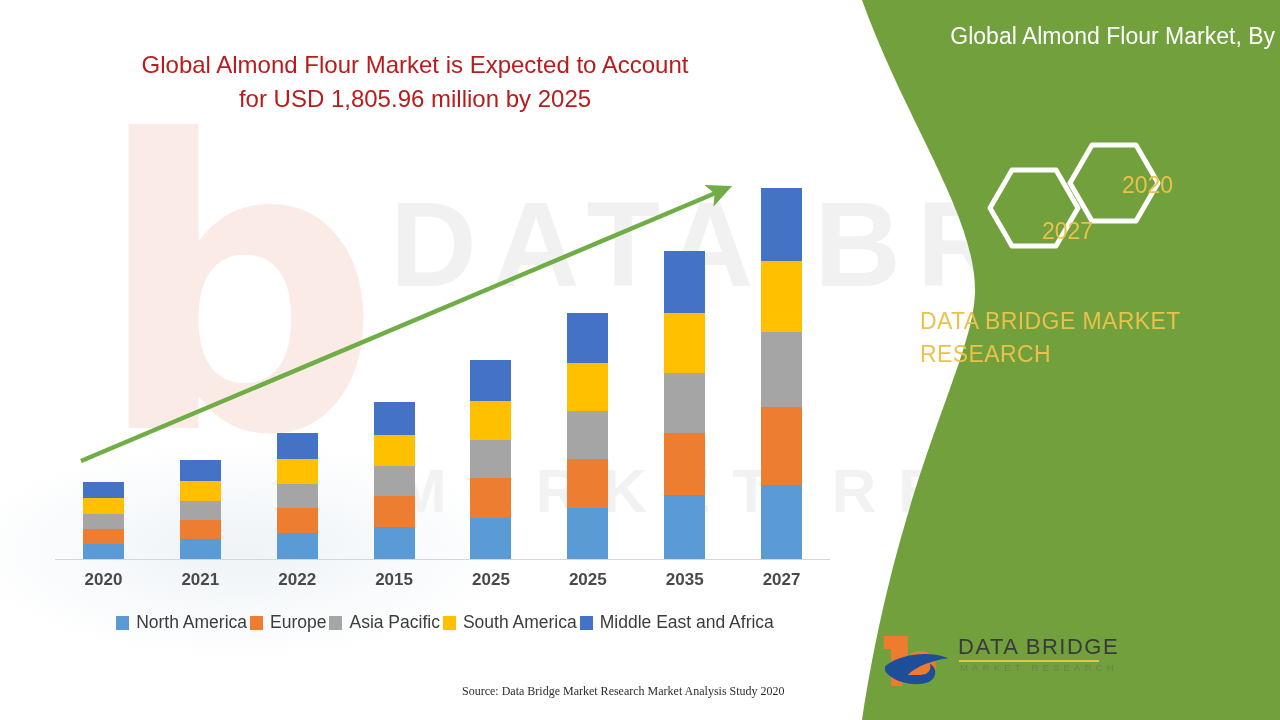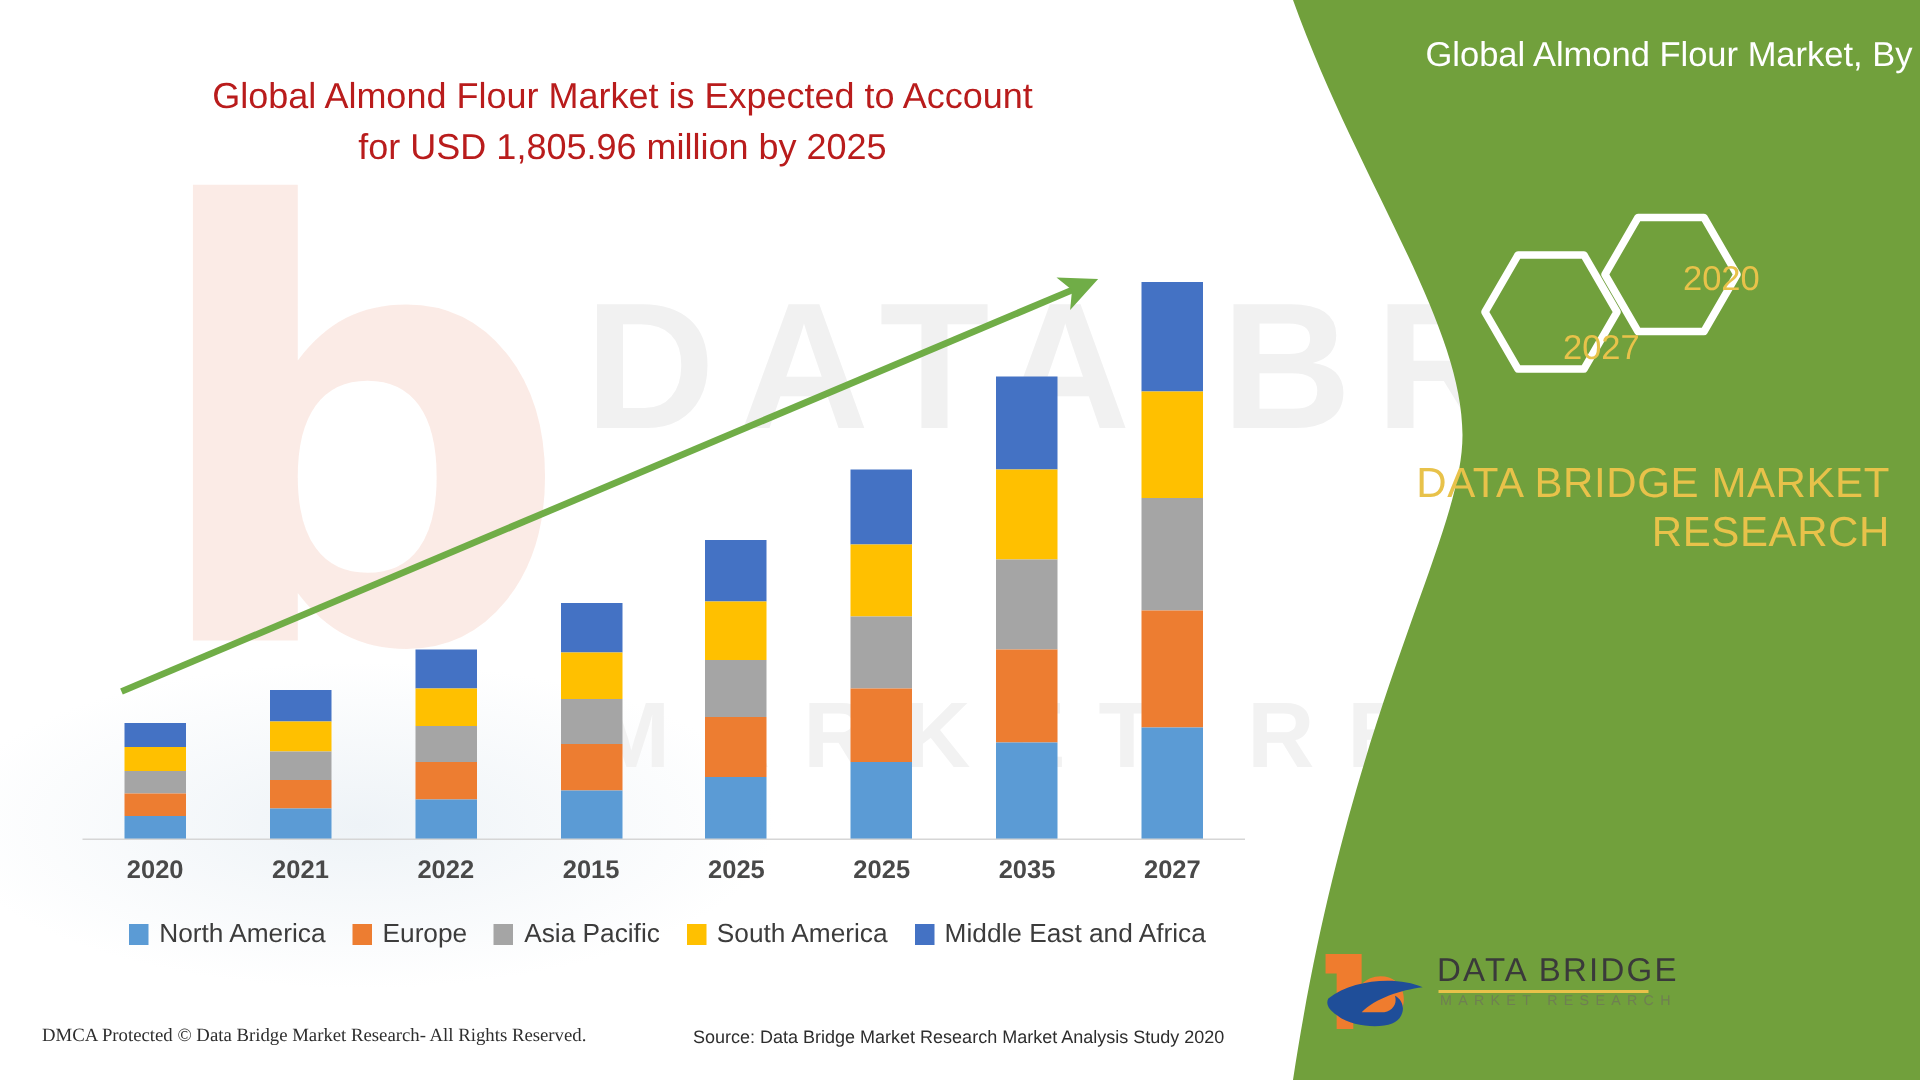--- a/index.html
+++ b/index.html
@@ -124,21 +124,21 @@
   }
 
   
   .legend {
     position: absolute;
     left: 55px; top: 612px;
     width: 780px;
     display: flex;
     justify-content: center;
     align-items: center;
-    gap: 18px;
+    gap: 3px;
   }
   .legend-item { display: flex; align-items: center; gap: 7px; }
   .legend-swatch { width: 13px; height: 14px; flex: none; }
   .legend-label {
     font-size: 17.5px;
     color: #3c3c3c;
     white-space: nowrap;
     font-family: "Liberation Sans", sans-serif;
   }
 
@@ -149,21 +149,21 @@
     font-size: 12.5px;
     color: #2e2e2e;
     font-family: "Liberation Serif", serif;
     white-space: nowrap;
   }
   .footer-right {
     position: absolute;
     left: 462px; top: 684px;
     font-size: 12px;
     color: #2e2e2e;
-    font-family: Liberation Sans, sans-serif;
+    font-family: Liberation Serif, serif;
     white-space: nowrap;
   }
 
   
   .green-panel {
     position: absolute;
     left: 0; top: 0;
     width: 1280px; height: 720px;
     pointer-events: none;
   }
@@ -193,23 +193,23 @@
     font-size: 23px;
     font-family: "Liberation Sans", sans-serif;
   }
   .hex-year.y2020 { left: 152px; top: 44px; }
   .hex-year.y2027 { left: 72px; top: 90px; }
 
   .brand {
     position: absolute;
     left: 20px; top: 305px;
     width: 340px;
-    text-align: right;
+    text-align: left;
     color: #e8c24a;
-    font-size: 28px;
+    font-size: 23px;
     line-height: 33px;
     letter-spacing: .4px;
     font-family: "Liberation Sans", sans-serif;
   }
 
   .logo {
     position: absolute;
     left: 880px; top: 630px;
     width: 240px; height: 70px;
   }
@@ -351,21 +351,20 @@
       <div class="legend-item">
         <span class="legend-swatch" style="background: rgb(255, 192, 0);"></span>
         <span class="legend-label">South America</span>
       </div>
       <div class="legend-item">
         <span class="legend-swatch" style="background: rgb(68, 114, 196);"></span>
         <span class="legend-label">Middle East and Africa</span>
       </div>
     </div>
 
-  <div class="footer-left">DMCA Protected © Data Bridge Market Research- All Rights Reserved.</div>
   <div class="footer-right">Source: Data Bridge Market Research Market Analysis Study 2020</div>
 
   <svg class="green-panel" viewBox="0 0 1280 720" preserveAspectRatio="none">
     <path id="panel-path" d="M 1280 0 L 862 0 C 905 120 975 215 975 290 C 975 360 900 470 862 720 L 1280 720 Z" fill="#71a03c"></path>
   </svg>
 
   <div class="panel-content">
     <div class="panel-title">
       <div>Global Almond Flour Market, By</div>
     </div>

